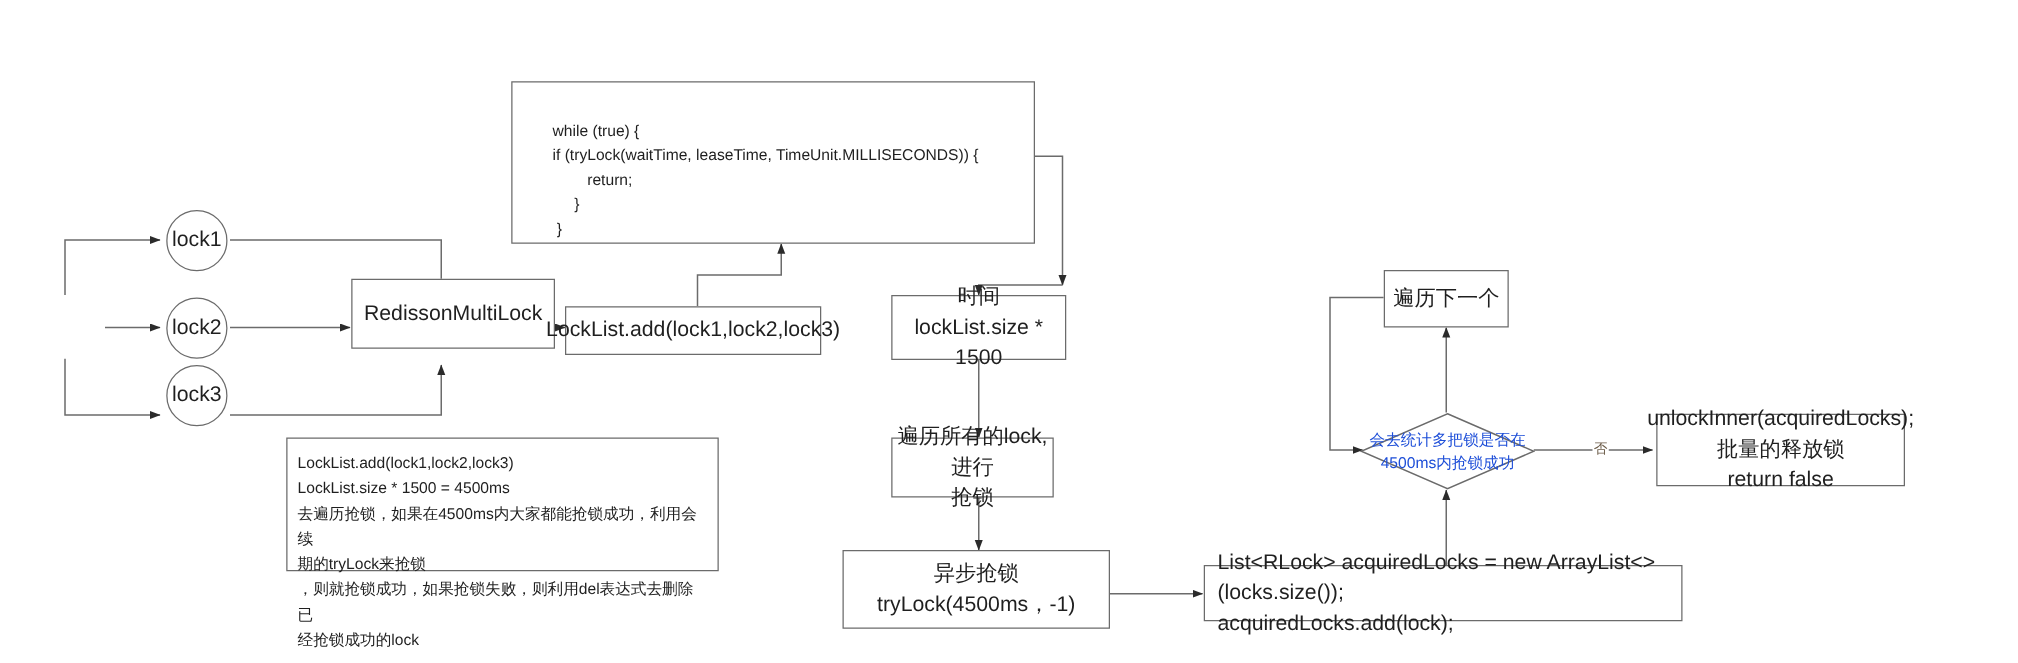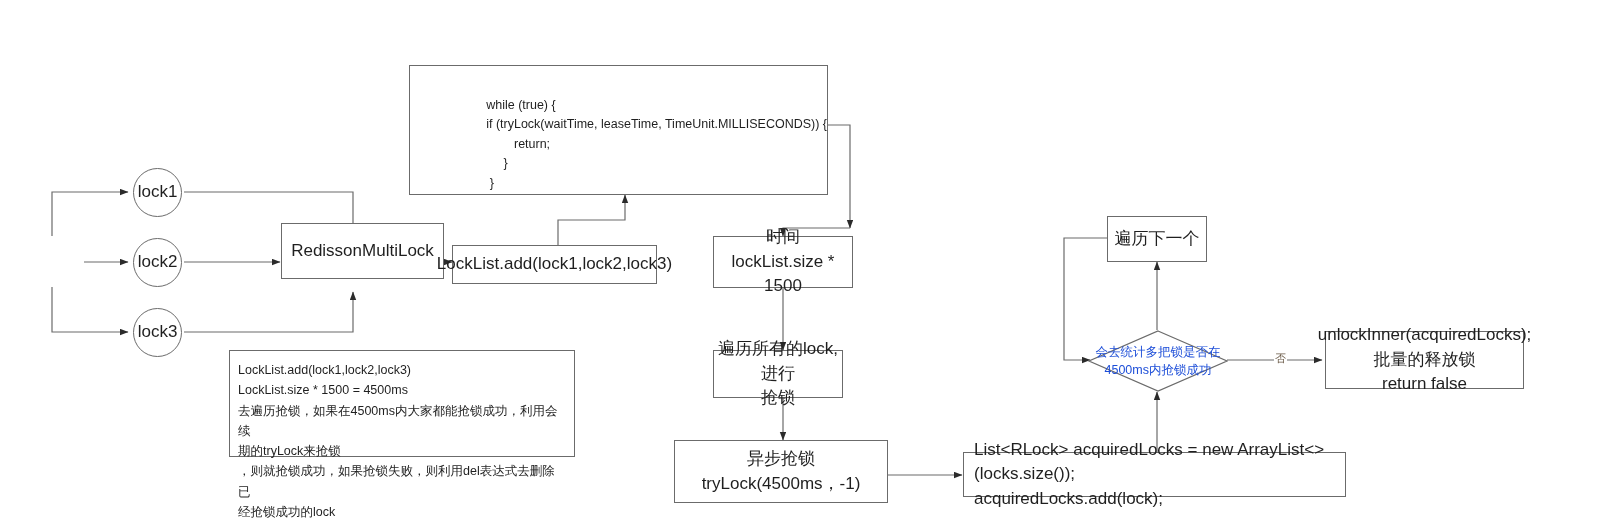--- a/index.html
+++ b/index.html
@@ -3,21 +3,21 @@
 <meta charset="utf-8">
 <style>
   html,body{margin:0;padding:0;background:#ffffff;}
   body{font-family:"Liberation Sans","DejaVu Sans",sans-serif;}
   #canvas{position:relative;width:1614px;height:530px;background:#ffffff;overflow:hidden;}
   svg.wires{position:absolute;left:0;top:0;width:1614px;height:530px;pointer-events:none;}
   .node{position:absolute;box-sizing:border-box;border:1px solid #6b6b6b;background:#ffffff;
         display:flex;align-items:center;justify-content:center;text-align:center;
         color:#1f1f1f;font-size:17px;line-height:1.45;white-space:pre-line;}
   .circle{border-radius:50%;}
-  .codebox{align-items:flex-start;justify-content:flex-end;text-align:left;
+  .codebox{align-items:flex-start;justify-content:flex-start;text-align:left;
            padding:30px 0 0 32px;font-size:12.5px;line-height:1.55;white-space:pre;}
   .noteboxtxt{align-items:flex-start;justify-content:flex-start;text-align:left;
               padding:9px 10px 0 8px;font-size:12.5px;line-height:1.62;white-space:pre-line;}
   .multiline{white-space:pre-line;}
   .diamond-wrap{position:absolute;}
   .diamond-label{position:absolute;left:0;top:0;width:100%;height:100%;
        display:flex;align-items:center;justify-content:center;text-align:center;
        font-size:12.5px;line-height:1.45;color:#1d4ed8;white-space:pre-line;}
   .edge-label{position:absolute;font-size:11px;color:#6b5b48;background:#ffffff;padding:0 1px;}
   .pad-left{justify-content:flex-start;text-align:left;padding-left:10px;white-space:pre-line;}
@@ -70,21 +70,21 @@
     </g>
   </svg>
 
 
   <div class="node circle" style="left:133px;top:168px;width:49px;height:49px;">
     <span>lock1</span>
   </div>
   <div class="node circle" style="left:133px;top:238px;width:49px;height:49px;">
     <span>lock2</span>
   </div>
-  <div class="node circle" style="left:133px;top:308px;width:49px;height:49px;">
+  <div class="node circle" style="left:133px;top:292px;width:49px;height:49px;">
     <span>lock3</span>
   </div>
 
   <div class="node" style="left:281px;top:223px;width:163px;height:56px;">
     <span>RedissonMultiLock</span>
   </div>
 
   <div class="node codebox" style="left:409px;top:65px;width:419px;height:130px;">
     <span>while (true) {
 if (tryLock(waitTime, leaseTime, TimeUnit.MILLISECONDS)) {

